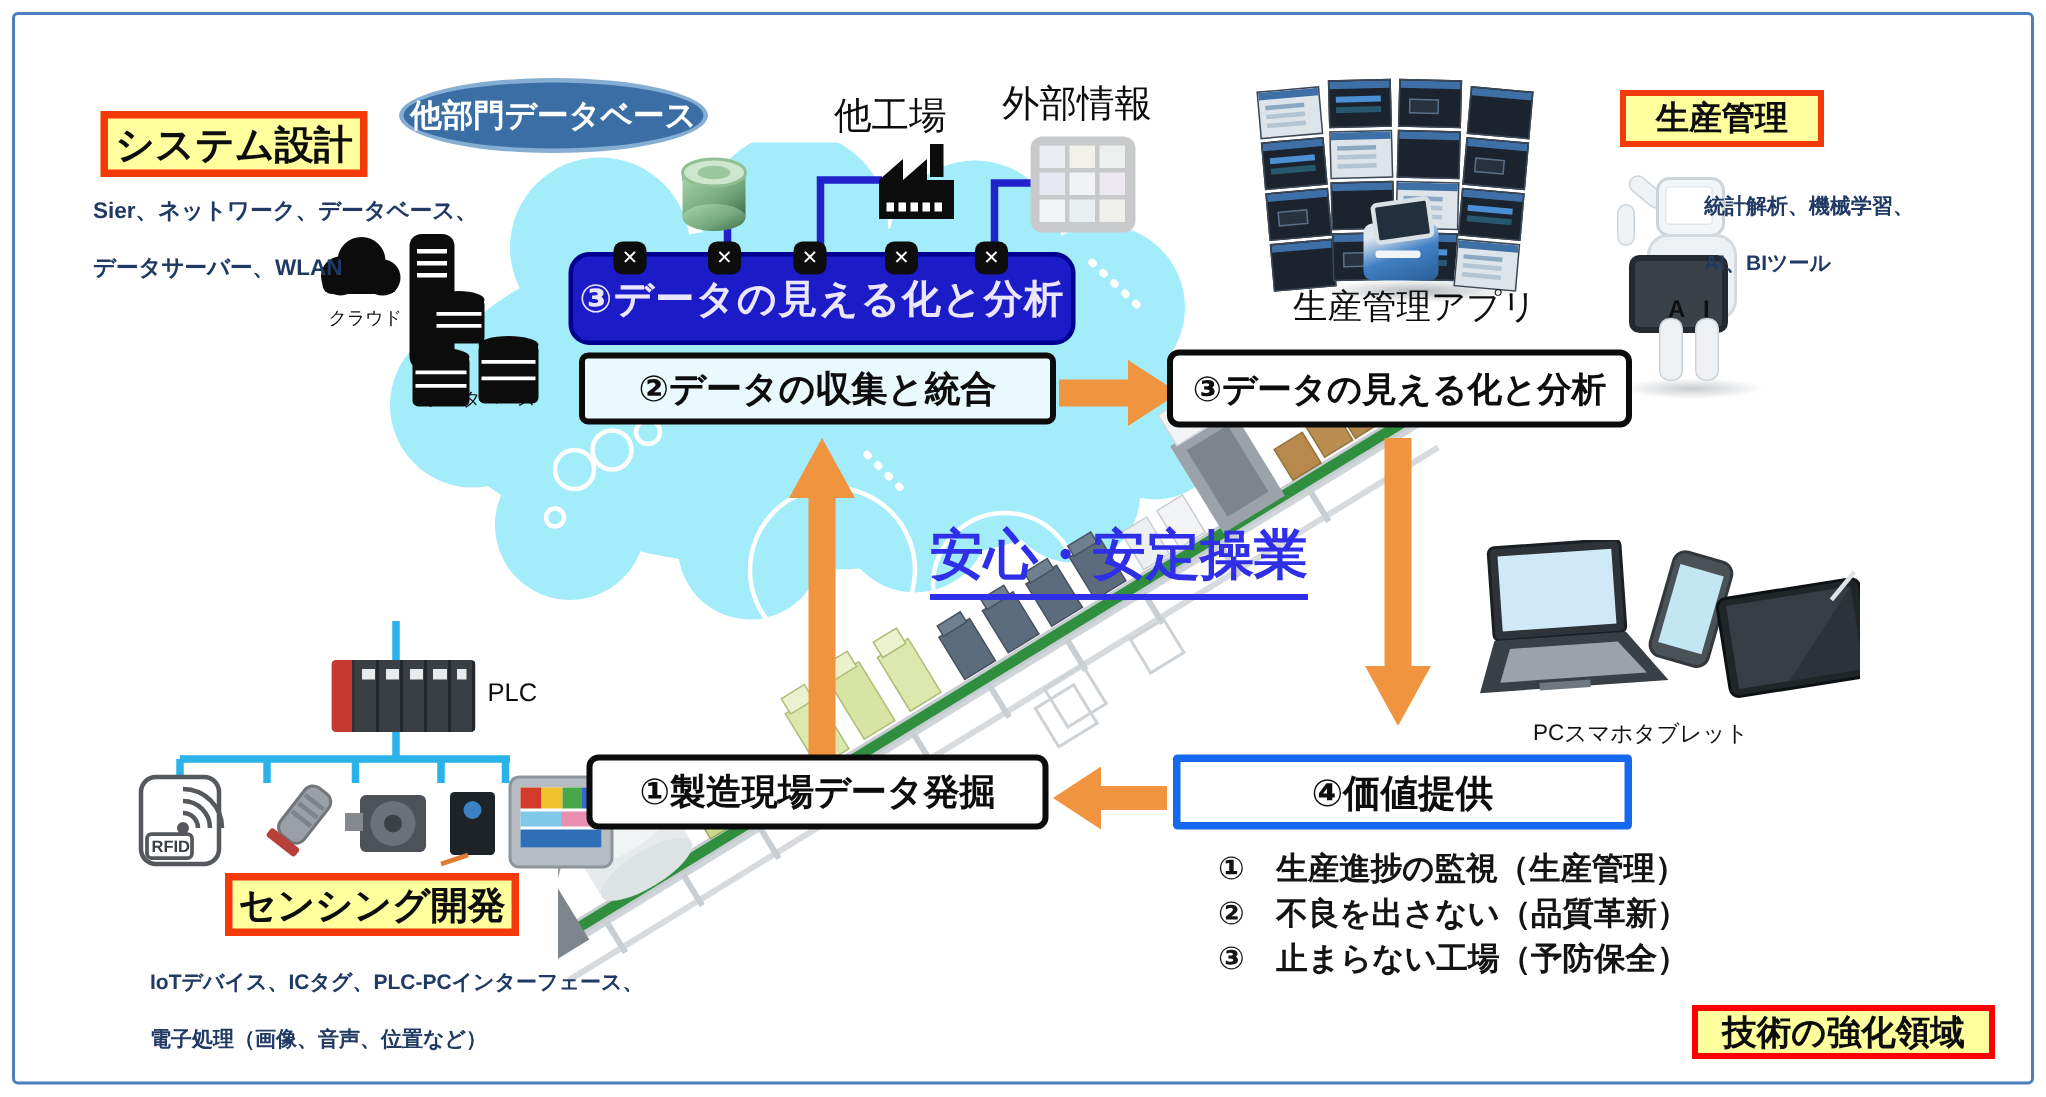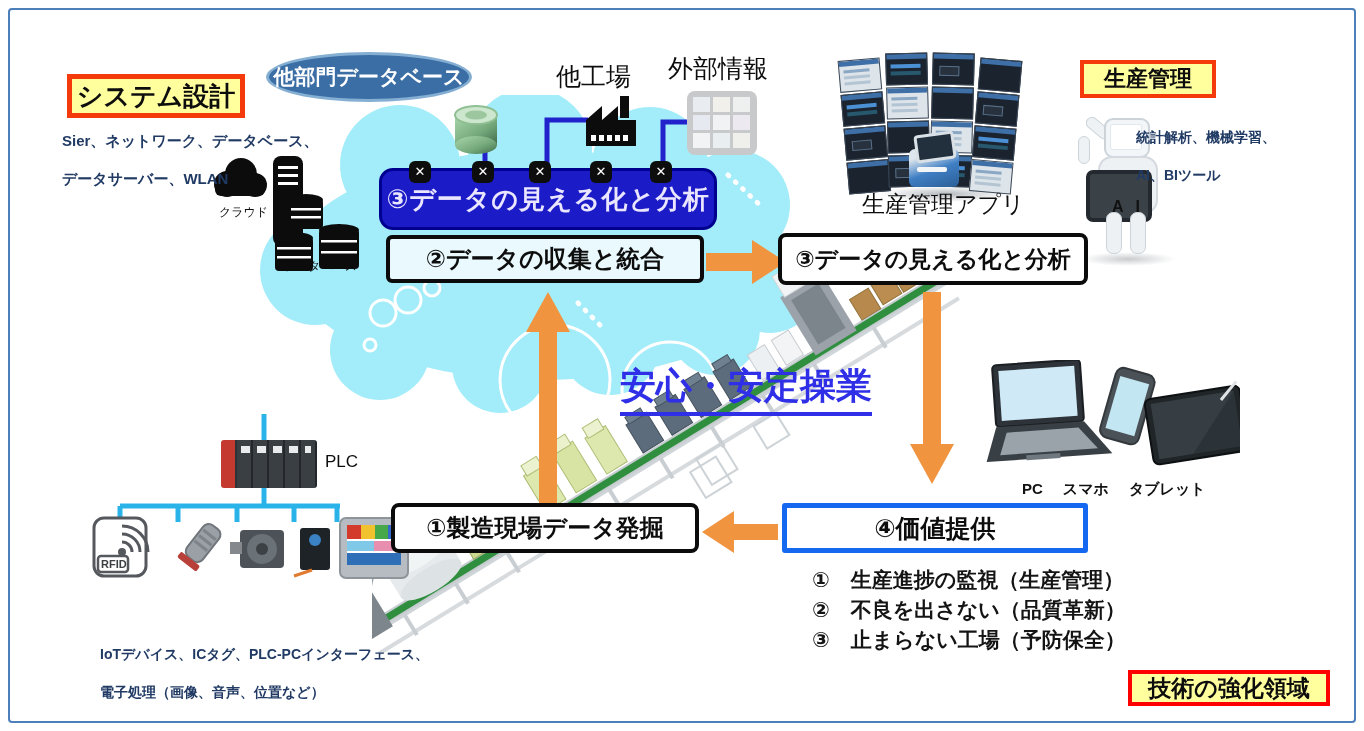--- a/index.html
+++ b/index.html
@@ -55,21 +55,21 @@
   .robot .tablet{position:absolute;left:14px;top:58px;width:58px;height:44px;background:#3a4248;border:4px solid #23292e;border-radius:7px;}
   .robot .leg1{position:absolute;left:34px;top:100px;width:14px;height:40px;background:#eef1f3;border:1px solid #ccd4da;border-radius:7px;}
   .robot .leg2{position:absolute;left:58px;top:100px;width:14px;height:40px;background:#eef1f3;border:1px solid #ccd4da;border-radius:7px;}
   .ai-label{left:1096px;top:198px;font-size:16px;font-weight:bold;color:#111;z-index:4;letter-spacing:4px;margin-left:16px;}
   
   .plc{left:221px;top:440px;width:96px;height:48px;z-index:3;background:#3a3f44;border-radius:3px;
        background-image:linear-gradient(90deg,#c43a2e 0 14px,#2e3337 14px 16px,transparent 16px),
        repeating-linear-gradient(90deg,transparent 0 14px,#23272b 14px 16px);}
   .plc::after{content:"";position:absolute;left:20px;top:6px;width:70px;height:7px;
        background:repeating-linear-gradient(90deg,#e8eaec 0 9px,transparent 9px 16px);}
-  .devlabels{left:1022px;top:480px;display:flex;gap:20px;font-size:15px;font-weight:bold;color:#111;z-index:6;}
+  .devlabels{left:1022px;top:480px;display:flex;font-size:15px;font-weight:normal;color:#111;z-index:6;}
 </style>
 </head>
 <body>
 <div id="canvas">
 
 <div class="abs frame"></div>
 
 <svg class="abs z1" style="left:250px;top:95px" width="570" height="320" viewBox="0 0 570 320">
   <g fill="#A2EDF9">
     <ellipse cx="290" cy="170" rx="250" ry="115"></ellipse>
@@ -256,21 +256,21 @@
       <div class="arm2"></div>
   <div class="head"></div>
       <div class="face"></div>
   <div class="torso"></div>
       <div class="tablet"></div>
   <div class="leg1"></div>
       <div class="leg2"></div>
 </div>
 <div class="abs ai-label">A I</div>
 
-<div class="abs slogan" style="left:620px;top:362px">安心・安定操業</div>
+<div class="abs slogan" style="left:620px;top:346px">安心・安定操業</div>
 
 <svg class="abs z2" style="left:372px;top:262px" width="615" height="420" viewBox="0 0 615 420">
   <g transform="translate(18,352) rotate(-31.5)">
 
     <rect x="-30" y="6" width="680" height="4" fill="#d0d5d9"></rect>
     <rect x="-30" y="26" width="680" height="4" fill="#d7dbde"></rect>
     <g fill="#c9ced3">
       <rect x="10" y="8" width="4" height="24"></rect>
           <rect x="70" y="8" width="4" height="24"></rect>
       <rect x="130" y="8" width="4" height="24"></rect>
@@ -431,18 +431,19 @@
     <rect x="259" y="13" width="14" height="14" fill="#d33a2c"></rect>
         <rect x="273" y="13" width="14" height="14" fill="#f2c12e"></rect>
     <rect x="287" y="13" width="13" height="14" fill="#47a84a"></rect>
         <rect x="300" y="13" width="13" height="14" fill="#3668c8"></rect>
     <rect x="259" y="29" width="27" height="10" fill="#7fc8e8"></rect>
         <rect x="286" y="29" width="27" height="10" fill="#e88fb0"></rect>
     <rect x="259" y="41" width="54" height="12" fill="#2e6fb8"></rect>
   </g>
 </svg>
 
+<div class="abs tag" style="left:150px;top:582px;width:196px;height:42px;font-size:25px">センシング開発</div>
 <div class="abs cap" style="left:100px;top:645px;font-size:14px;line-height:19px"><span>IoTデバイス、ICタグ、PLC-PCインターフェース、</span><br>
 <span>電子処理（画像、音声、位置など）</span></div>
 
 <div class="abs tag" style="left:1128px;top:670px;width:202px;height:36px;font-size:23px;border:4px solid #ff0000">技術の強化領域</div>
 
 </div>
 
 </body></html>

